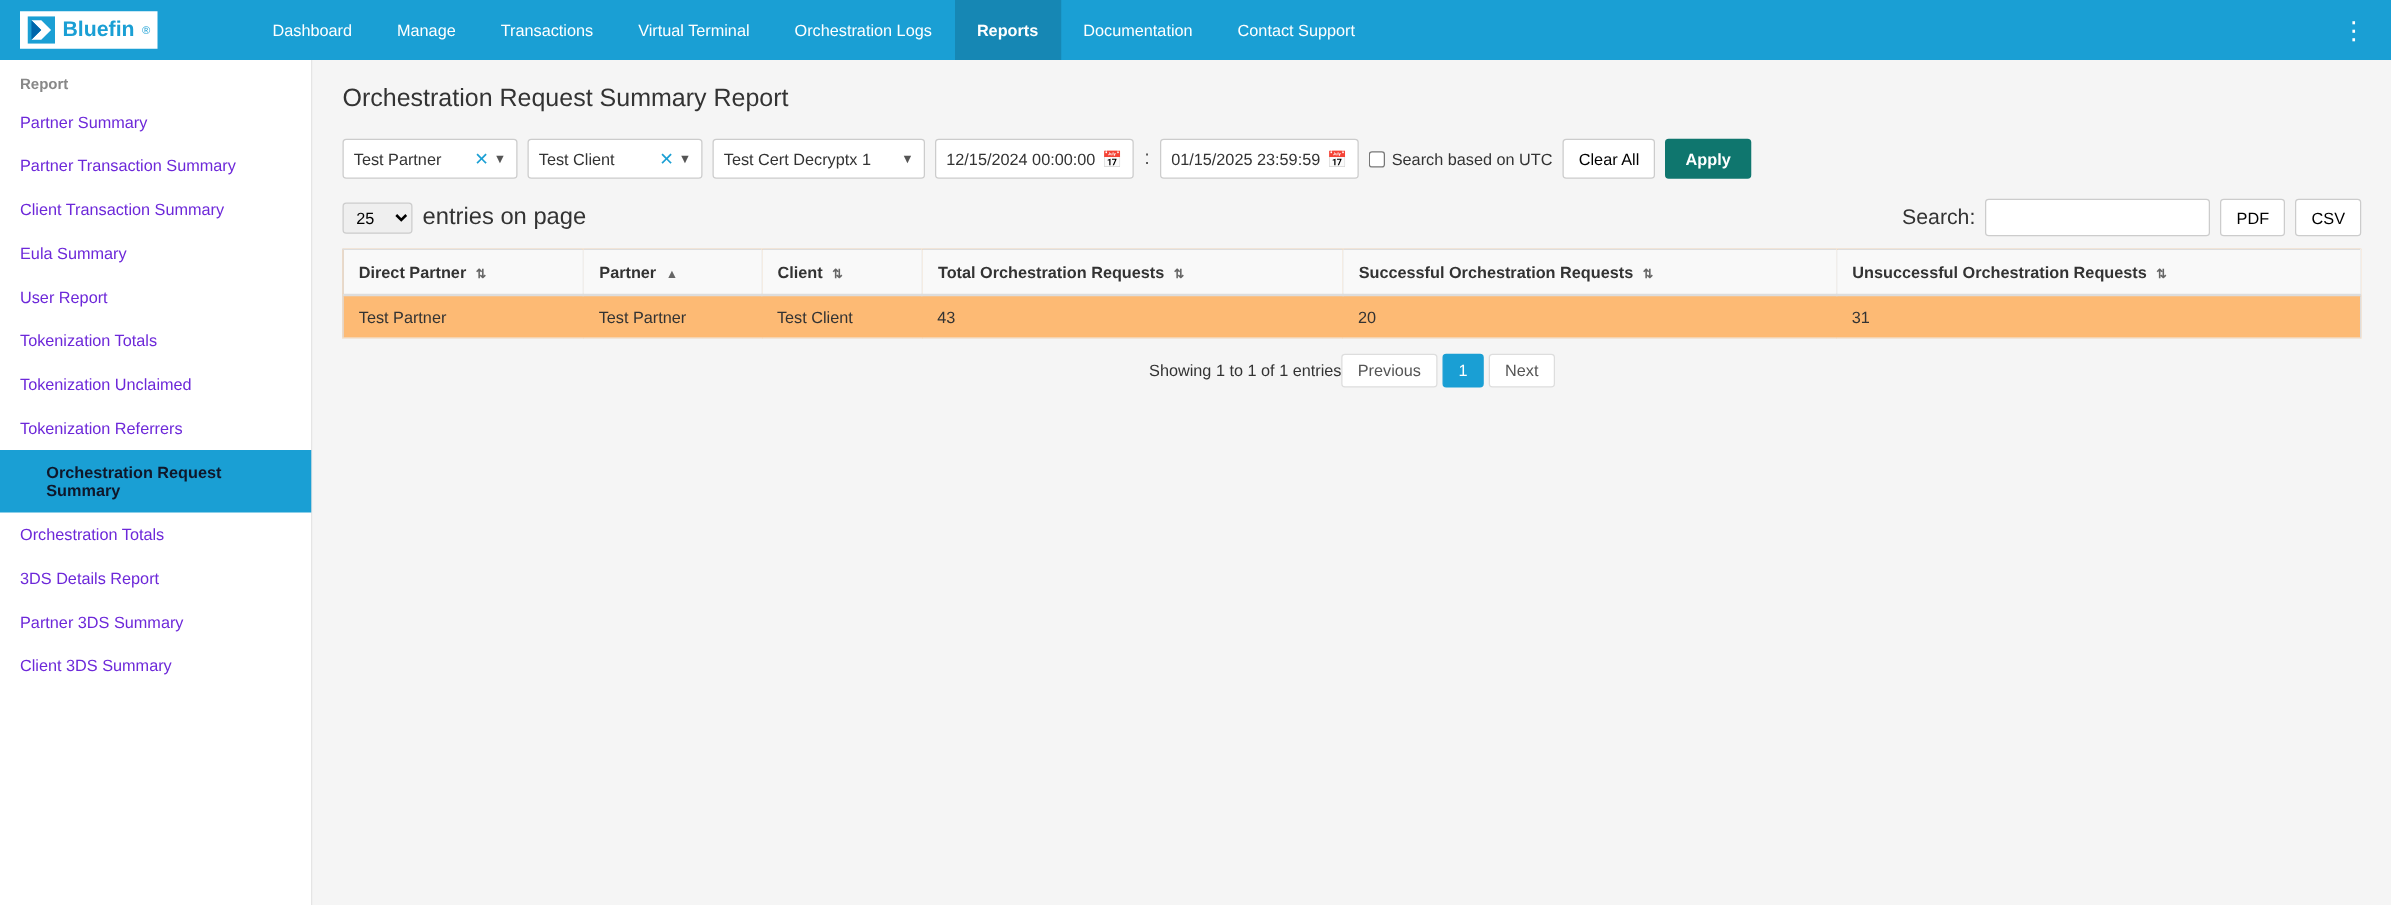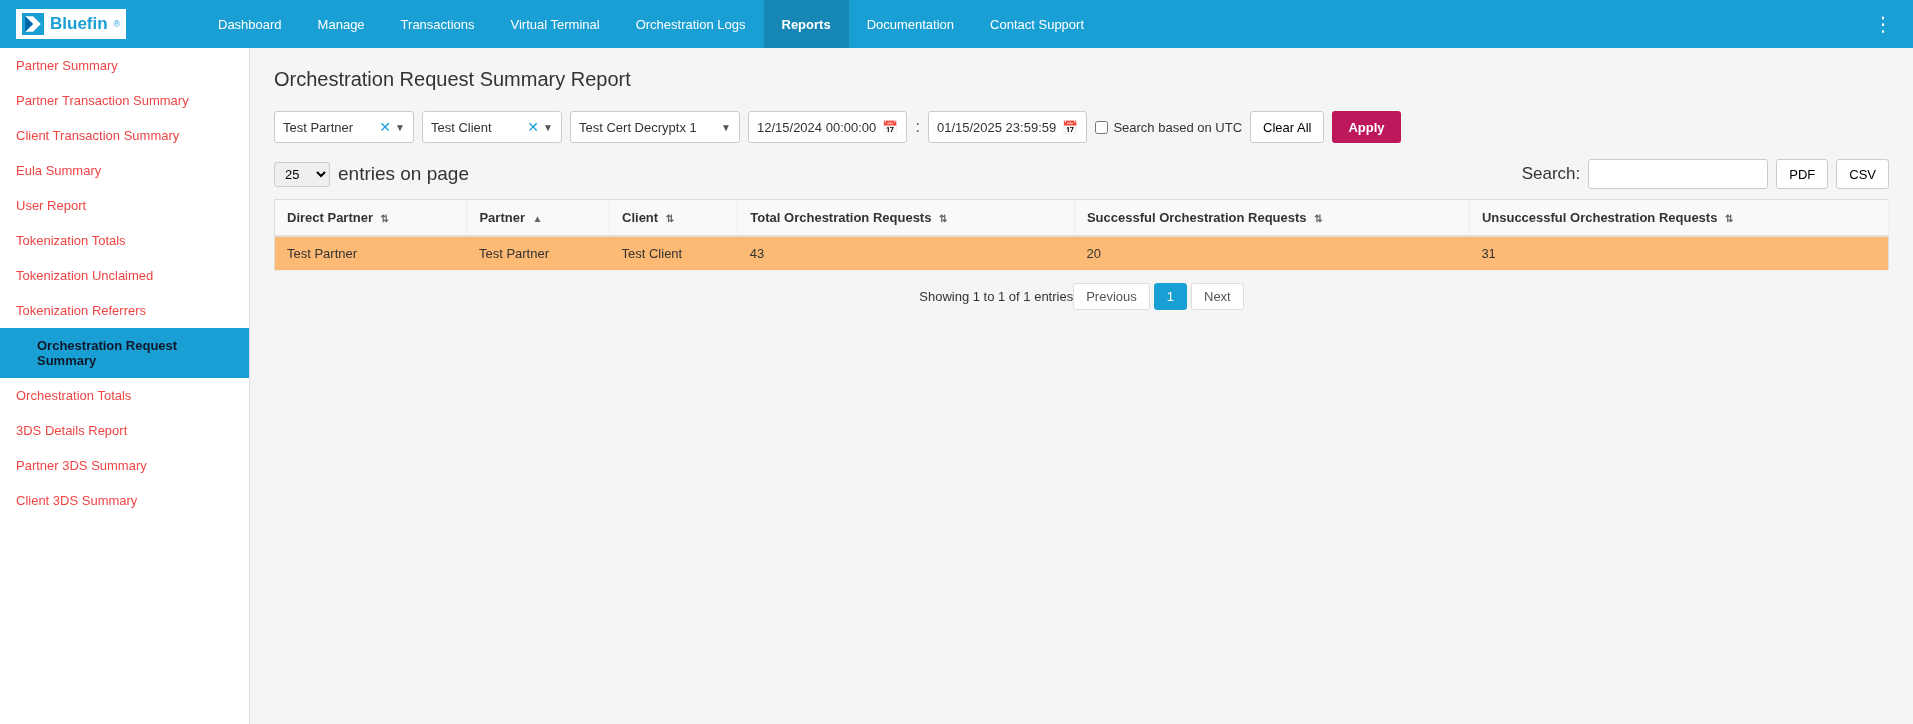--- a/index.html
+++ b/index.html
@@ -79,21 +79,21 @@
     .sidebar-section-label {
       padding: 12px 16px 6px;
       font-size: 12px;
       color: #888;
       font-weight: bold;
       text-transform: none;
     }
     .sidebar-item {
       padding: 10px 16px;
       cursor: pointer;
-      color: #ef4444;
+      color: #6d28d9;
       font-size: 13px;
       border-bottom: none;
     }
     .sidebar-item.active {
       background: #1a9fd4;
       color: #0f172a;
       font-weight: bold;
       padding-left: 37px;
     }
 
@@ -175,21 +175,21 @@
     .btn-clear-all {
       background: #fff;
       border: 1px solid #ccc;
       padding: 5px 12px;
       cursor: pointer;
       border-radius: 3px;
       font-size: 13px;
       height: 32px;
     }
     .btn-apply {
-      background: #be185d;
+      background: #0f766e;
       color: #fff;
       border: none;
       padding: 5px 16px;
       cursor: pointer;
       border-radius: 3px;
       font-size: 13px;
       height: 32px;
       font-weight: bold;
     }
 
@@ -325,20 +325,21 @@
     <a class="nav-item">Contact Support</a>
   </div>
   <div class="nav-right">
     <span class="nav-dots">⋮</span>
   </div>
 </nav>
 
 <div class="layout">
 
   <aside class="sidebar">
+    <div class="sidebar-section-label">Report</div>
     <div class="sidebar-item">Partner Summary</div>
     <div class="sidebar-item">Partner Transaction Summary</div>
     <div class="sidebar-item">Client Transaction Summary</div>
     <div class="sidebar-item">Eula Summary</div>
     <div class="sidebar-item">User Report</div>
     <div class="sidebar-item">Tokenization Totals</div>
     <div class="sidebar-item">Tokenization Unclaimed</div>
     <div class="sidebar-item">Tokenization Referrers</div>
     <div class="sidebar-item active">Orchestration Request Summary</div>
     <div class="sidebar-item">Orchestration Totals</div>

